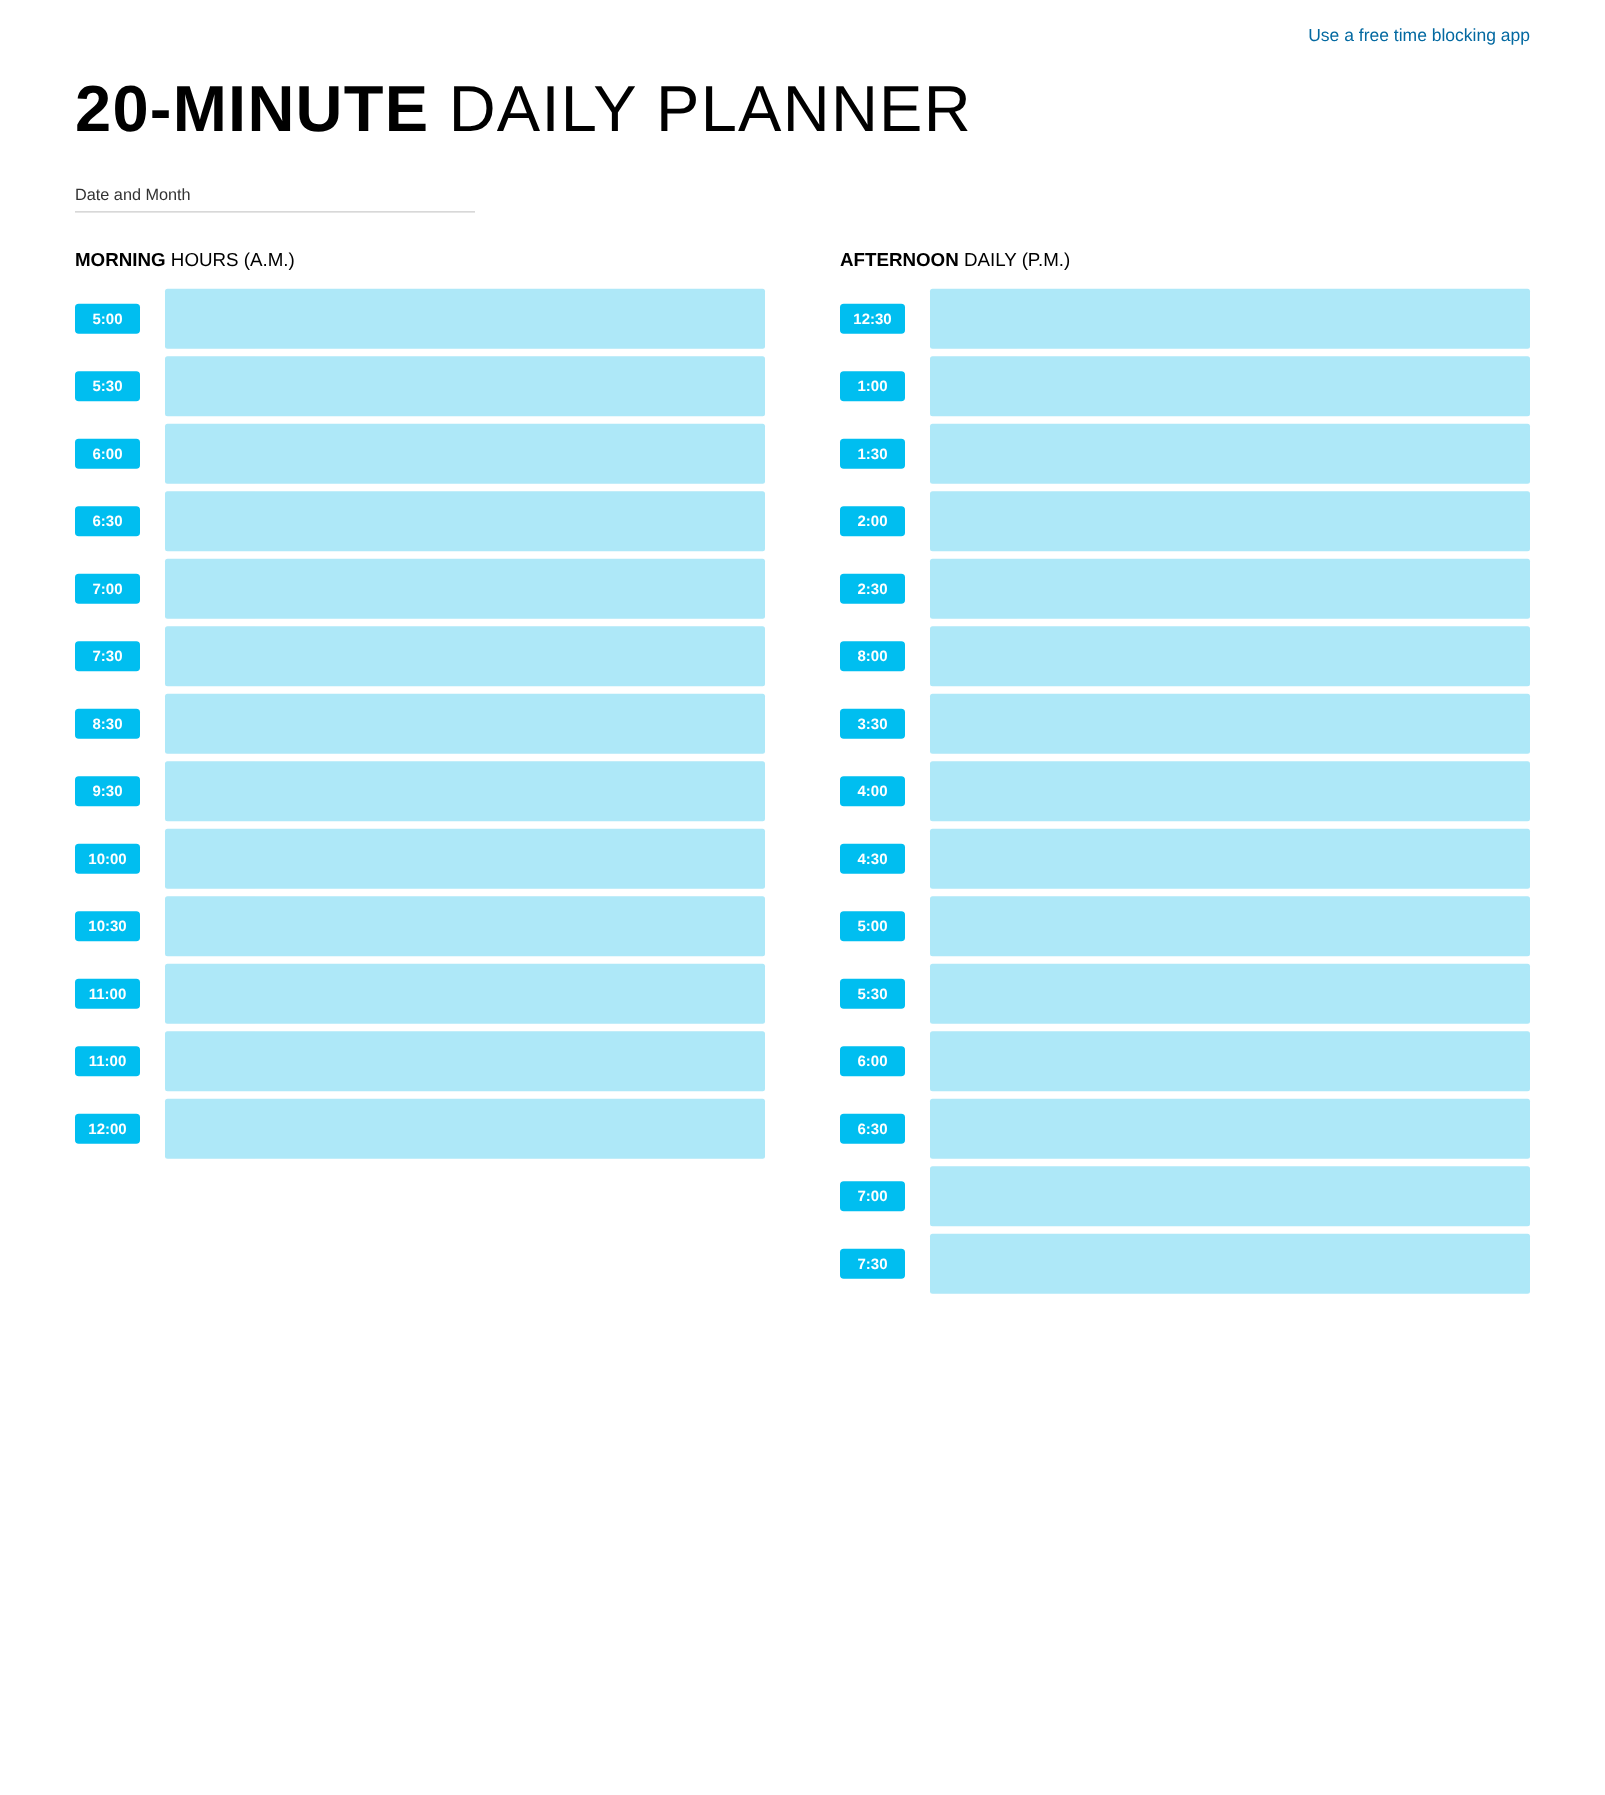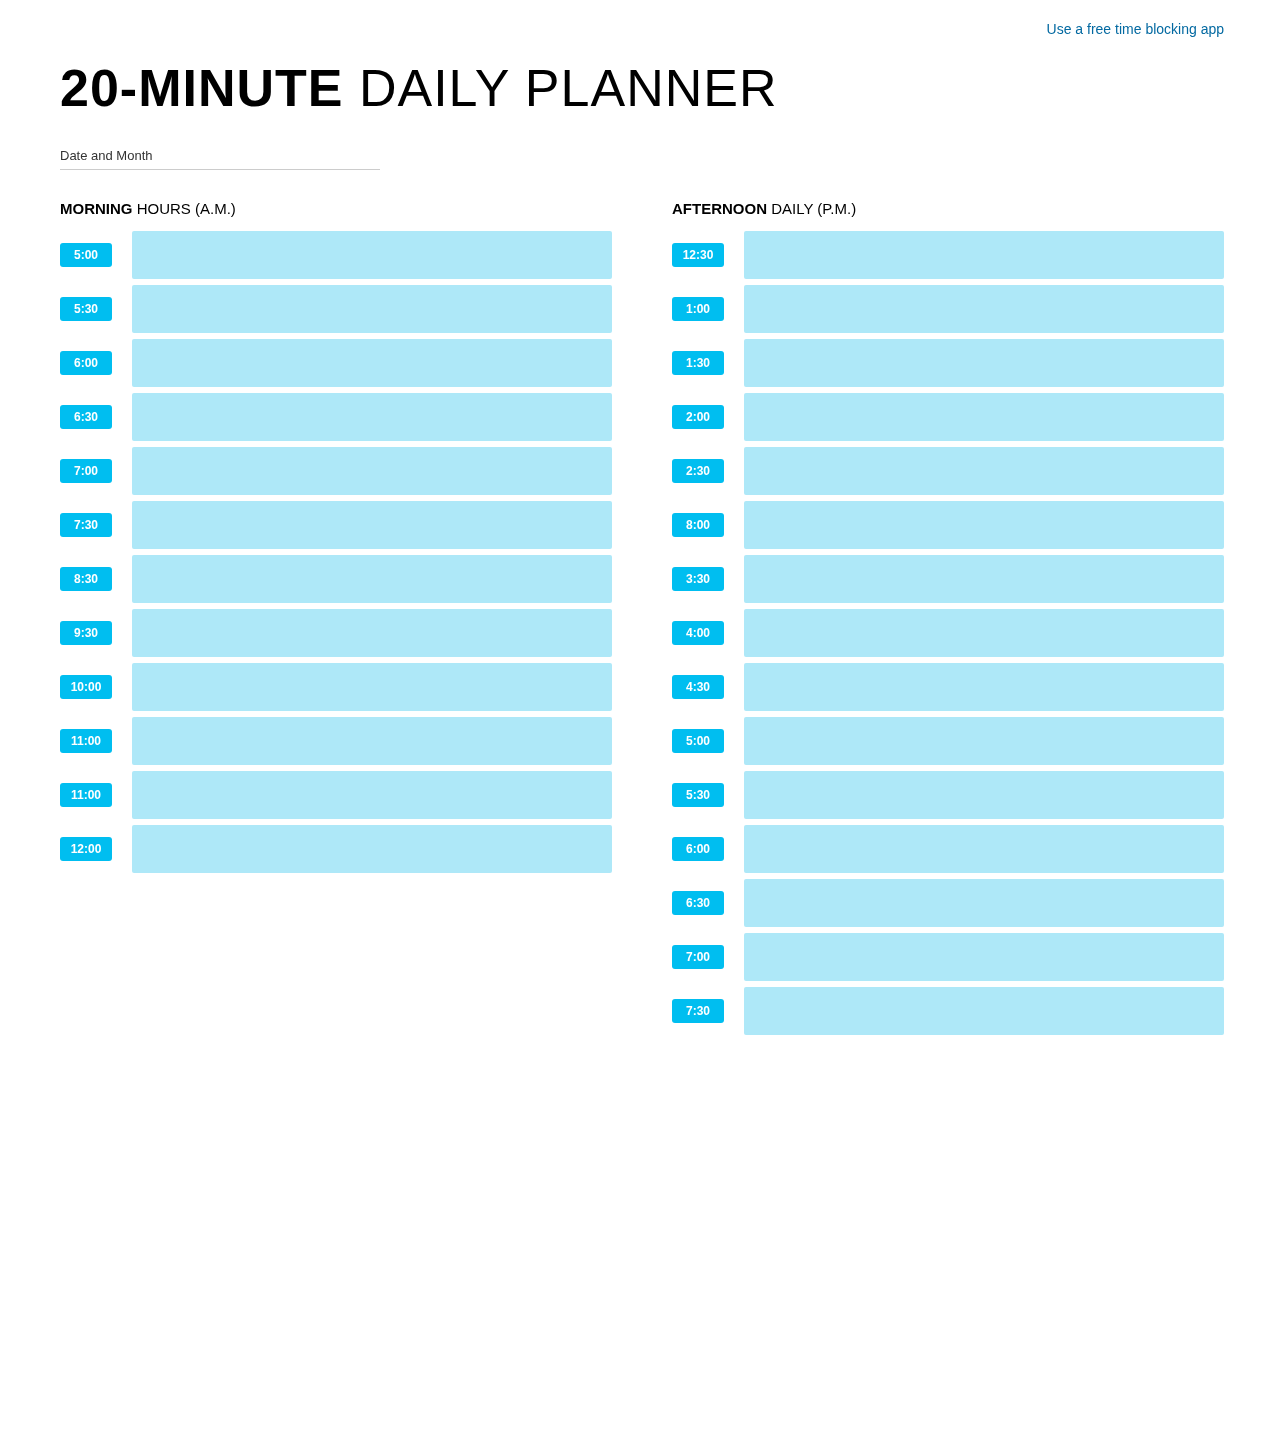--- a/index.html
+++ b/index.html
@@ -150,20 +150,24 @@
         </div>
         <div class="time-row">
           <div class="time-badge">9:30</div>
           <div class="time-block"></div>
         </div>
         <div class="time-row">
           <div class="time-badge">10:00</div>
           <div class="time-block"></div>
         </div>
         <div class="time-row">
+          <div class="time-badge">10:30</div>
+          <div class="time-block"></div>
+        </div>
+        <div class="time-row">
           <div class="time-badge">11:00</div>
           <div class="time-block"></div>
         </div>
         <div class="time-row">
           <div class="time-badge">11:00</div>
           <div class="time-block"></div>
         </div>
         <div class="time-row">
           <div class="time-badge">12:00</div>
           <div class="time-block"></div>

